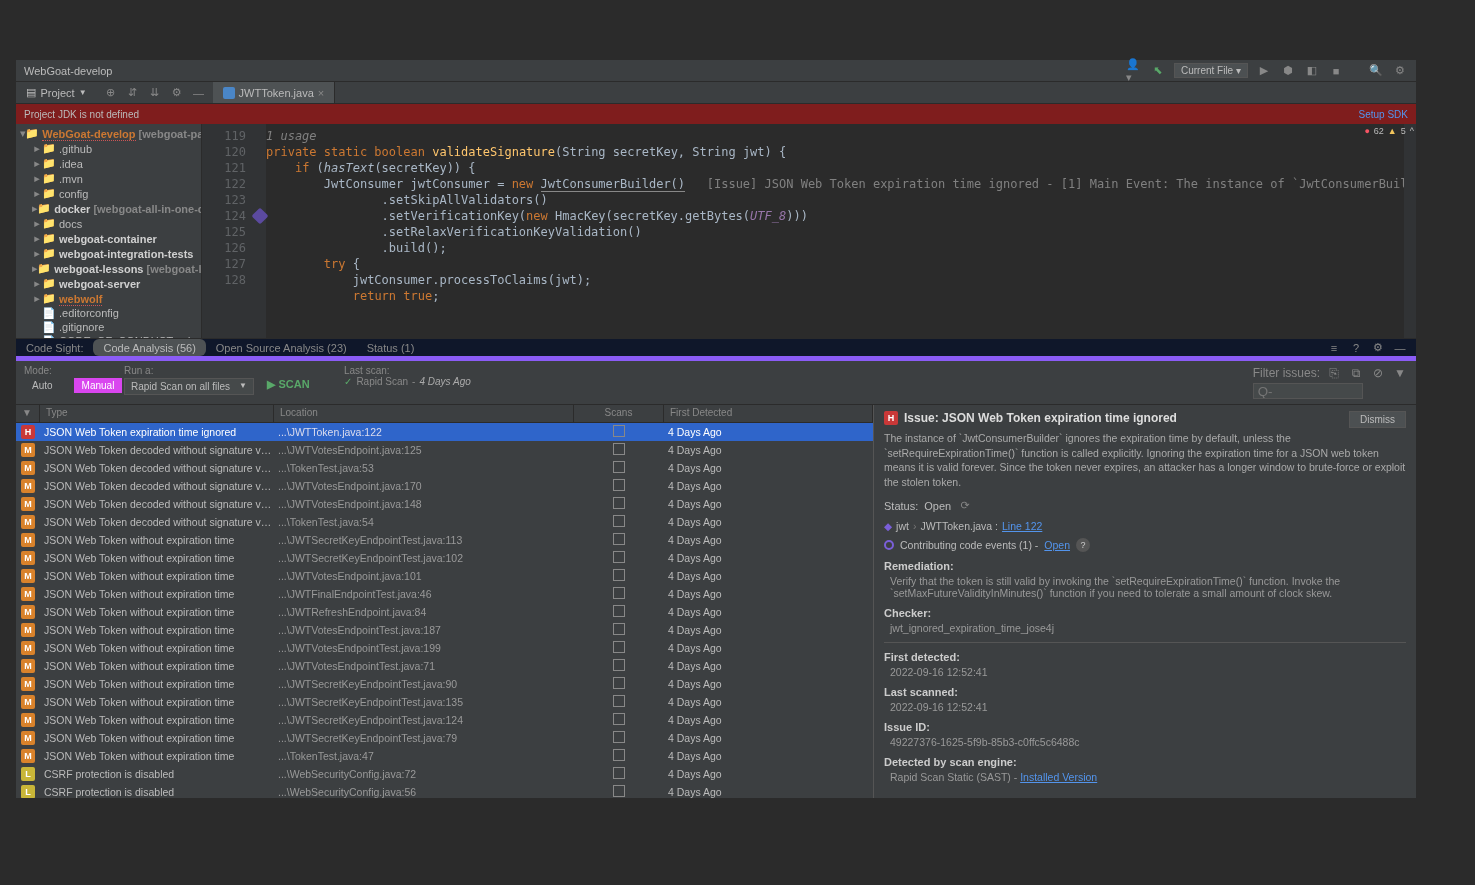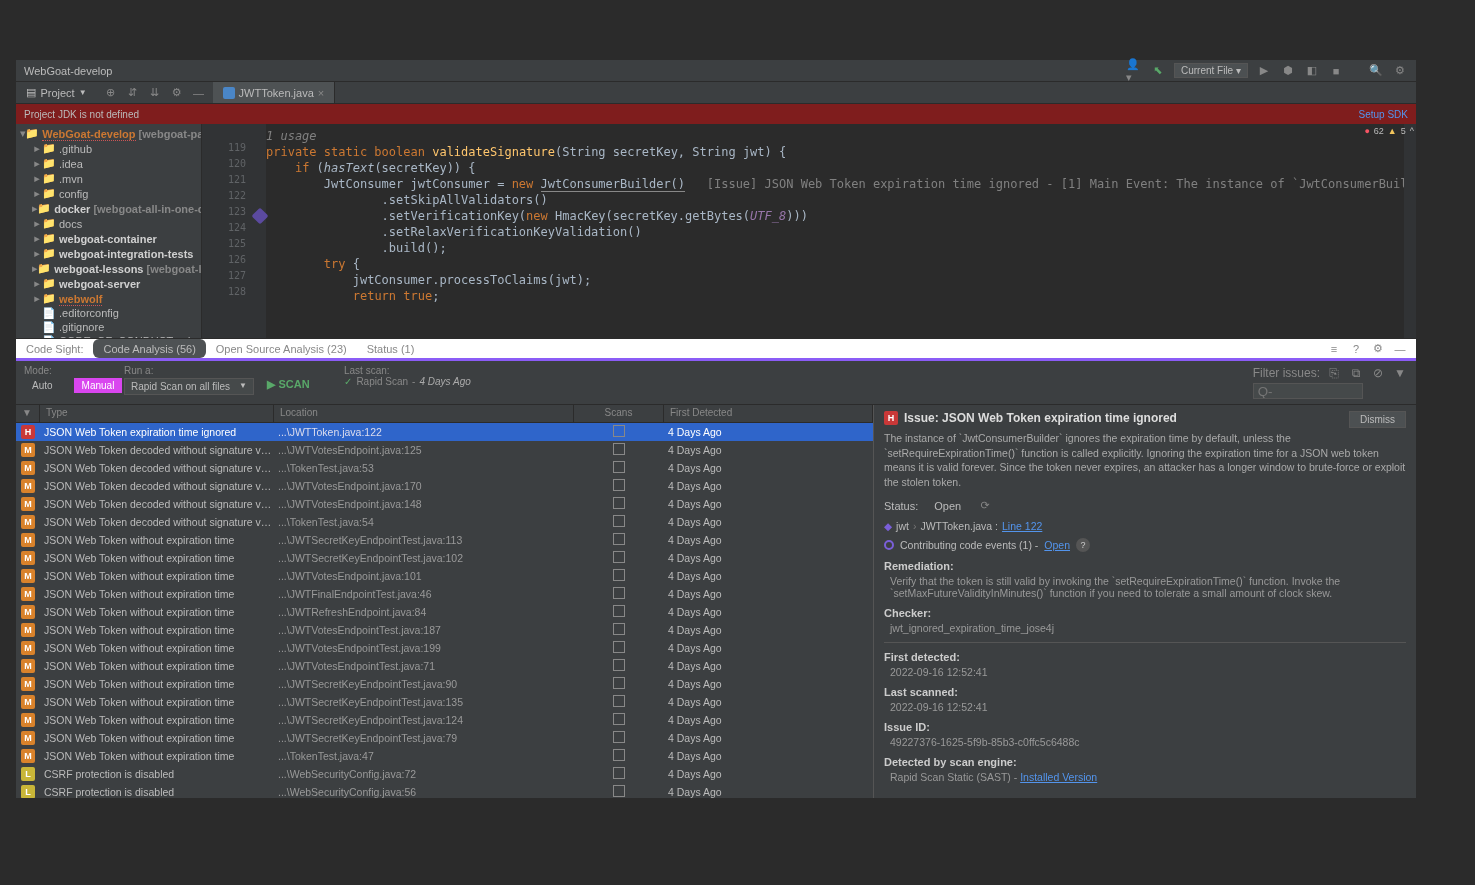--- a/index.html
+++ b/index.html
@@ -30,38 +30,38 @@
 .sidebar { width:186px; background:#3c3f41; border-right:1px solid #2b2b2b; overflow:hidden; }
 .tree { padding:2px 0; font-size:11px; }
 .tree-row { display:flex; align-items:center; padding:1px 2px; color:#bbb; white-space:nowrap; }
 .tree-row .arrow { width:10px; text-align:center; color:#888; }
 .tree-row .ico { width:14px; height:12px; display:inline-flex; align-items:center; justify-content:center; margin-right:3px; }
 .bold { font-weight:bold; color:#d0d0d0; }
 .hl-red { color:#cc7832; border-bottom:1px dotted #cc5555; }
 
 
 .editor { flex:1; background:#2b2b2b; position:relative; display:flex; overflow:hidden; }
-.gutter { width:50px; background:#313335; text-align:right; padding-right:6px; color:#606366; font-family:Consolas,monospace; font-size:10px; line-height:16px; padding-top:16px; position:relative; }
+.gutter { width:50px; background:#313335; text-align:right; padding-right:6px; color:#606366; font-family:Consolas,monospace; font-size:12px; line-height:16px; padding-top:4px; position:relative; }
 .gutter .bp { position:absolute; right:-14px; width:12px; height:12px; background:#5b4a9f; border-radius:2px; transform:rotate(45deg); }
 .gutter-right { width:14px; background:#313335; }
 .code { flex:1; font-family:Consolas,monospace; font-size:12px; line-height:16px; padding-top:4px; white-space:pre; color:#a9b7c6; overflow:hidden; }
 .kw { color:#cc7832; }
 .type { color:#a9b7c6; }
 .fn { color:#ffc66d; }
 .comment { color:#808080; font-style:italic; }
 .hl-issue { color:#808080; }
 .const { color:#9876aa; font-style:italic; }
 .err-strip { position:absolute; right:0; top:0; width:12px; height:100%; background:#313335; }
 .err-badge { position:absolute; top:2px; right:2px; font-size:9px; color:#bbb; display:flex; gap:4px; }
 .err-badge .e { color:#f75464; }
 .err-badge .w { color:#f2c55c; }
 
 
 .bottom { height:460px; display:flex; flex-direction:column; border-top:1px solid #2b2b2b; }
-.tabs-row { height:22px; background:#ffffff; display:flex; align-items:center; border-bottom:3px solid #8b5cf6; }
+.tabs-row { height:22px; background:#0f172a; display:flex; align-items:center; border-bottom:5px solid #8b5cf6; }
 .btab { padding:0 10px; height:100%; display:flex; align-items:center; color:#888; font-size:11px; }
 .btab.active { background:#4e5254; color:#bbb;border-radius:6px; }
 .btab-icons { margin-left:auto; display:flex; gap:6px; padding-right:8px; }
 
 .scan-ctrl { height:44px; background:#3c3f41; display:flex; align-items:flex-start; border-bottom:1px solid #2b2b2b; position:relative; }
 .scan-col { padding:4px 8px; }
 .scan-lbl { font-size:10px; color:#888; }
 .scan-val { display:flex; gap:13px; margin-top:2px; }
 .mode-btn { padding:2px 8px; background:#3c3f41; color:#bbb; font-size:10px; }
 .mode-btn.active { background:#d946ef; color:#fff; }
@@ -500,21 +500,21 @@
           </div>
     </div>
 
     <div class="detail">
       <button class="dismiss">Dismiss</button>
       <div class="detail-hdr">
         <span class="sev sev-H">H</span>
         <span class="ttl">Issue: JSON Web Token expiration time ignored</span>
       </div>
       <p>The instance of `JwtConsumerBuilder` ignores the expiration time by default, unless the `setRequireExpirationTime()` function is called explicitly. Ignoring the expiration time for a JSON web token means it is valid forever. Since the token never expires, an attacker has a longer window to brute-force or exploit the stolen token.</p>
-      <div style="display:flex;gap:16px;align-items:center">
+      <div style="display:flex;gap:6px;align-items:center">
         <span>Status:</span>
         <span>Open</span>
         <span class="tb-icon">⟳</span>
       </div>
       <div class="breadcrumb">
         <span style="color:#7a5fd9">◆</span>
         <span>jwt</span>
             <span class="sep">›</span>
         <span>JWTToken.java :</span>
         <a>Line 122</a>

